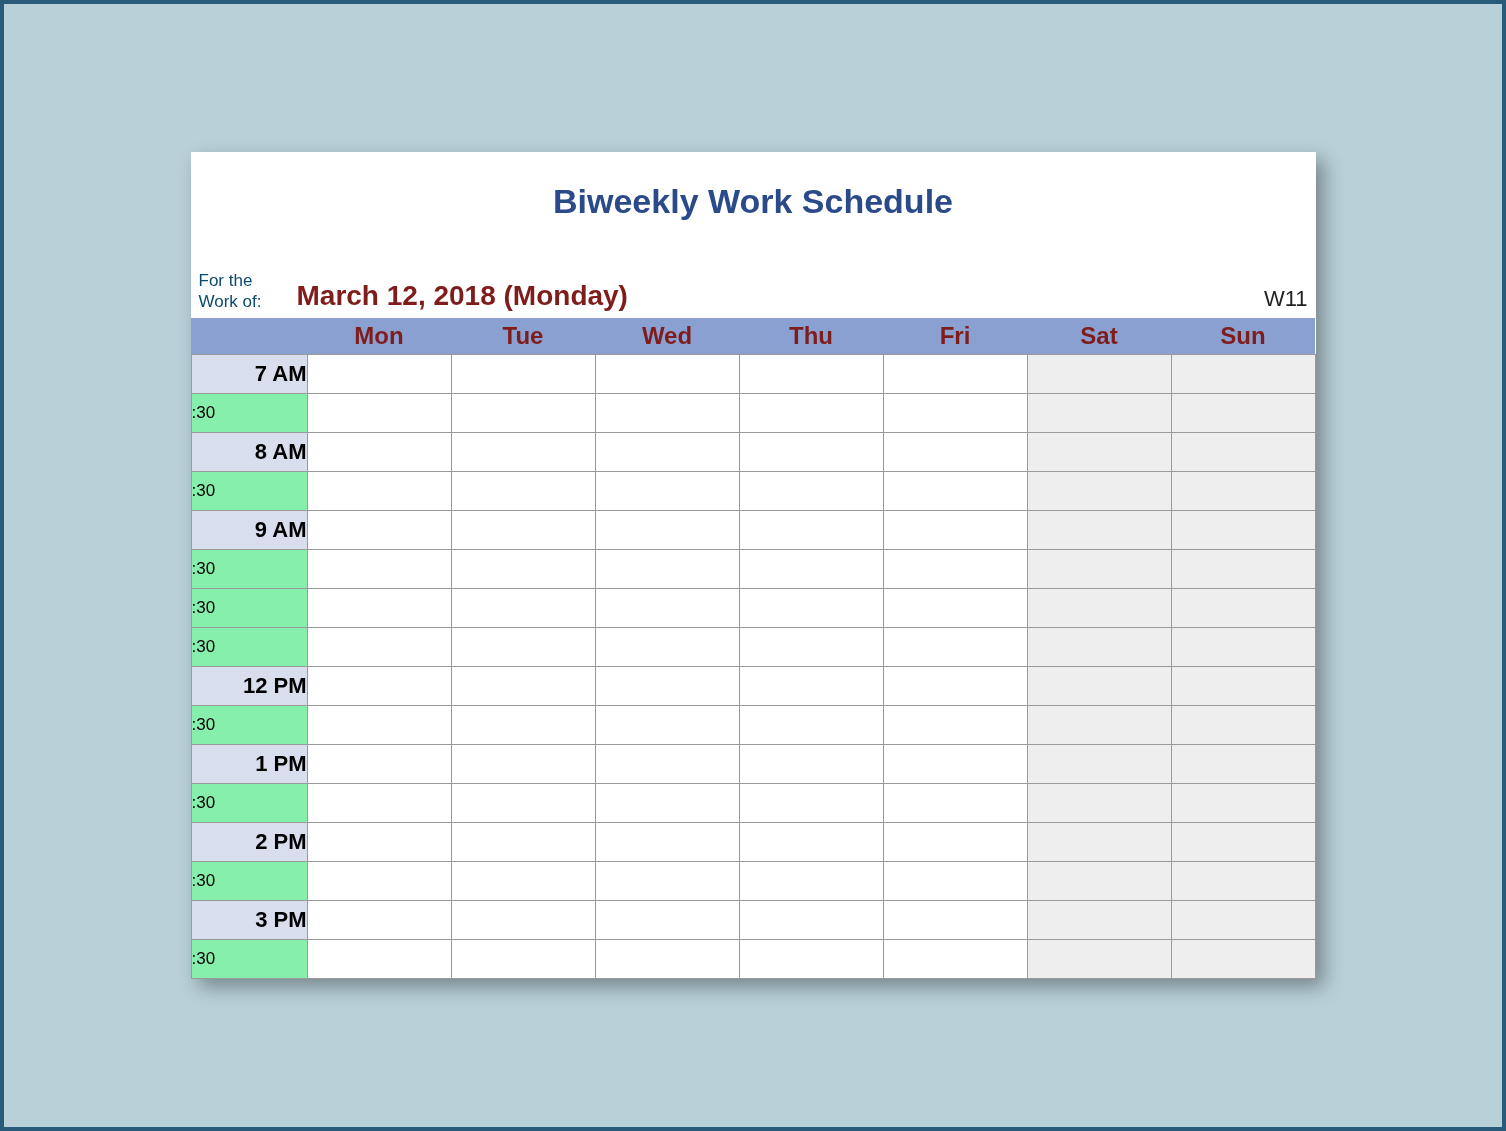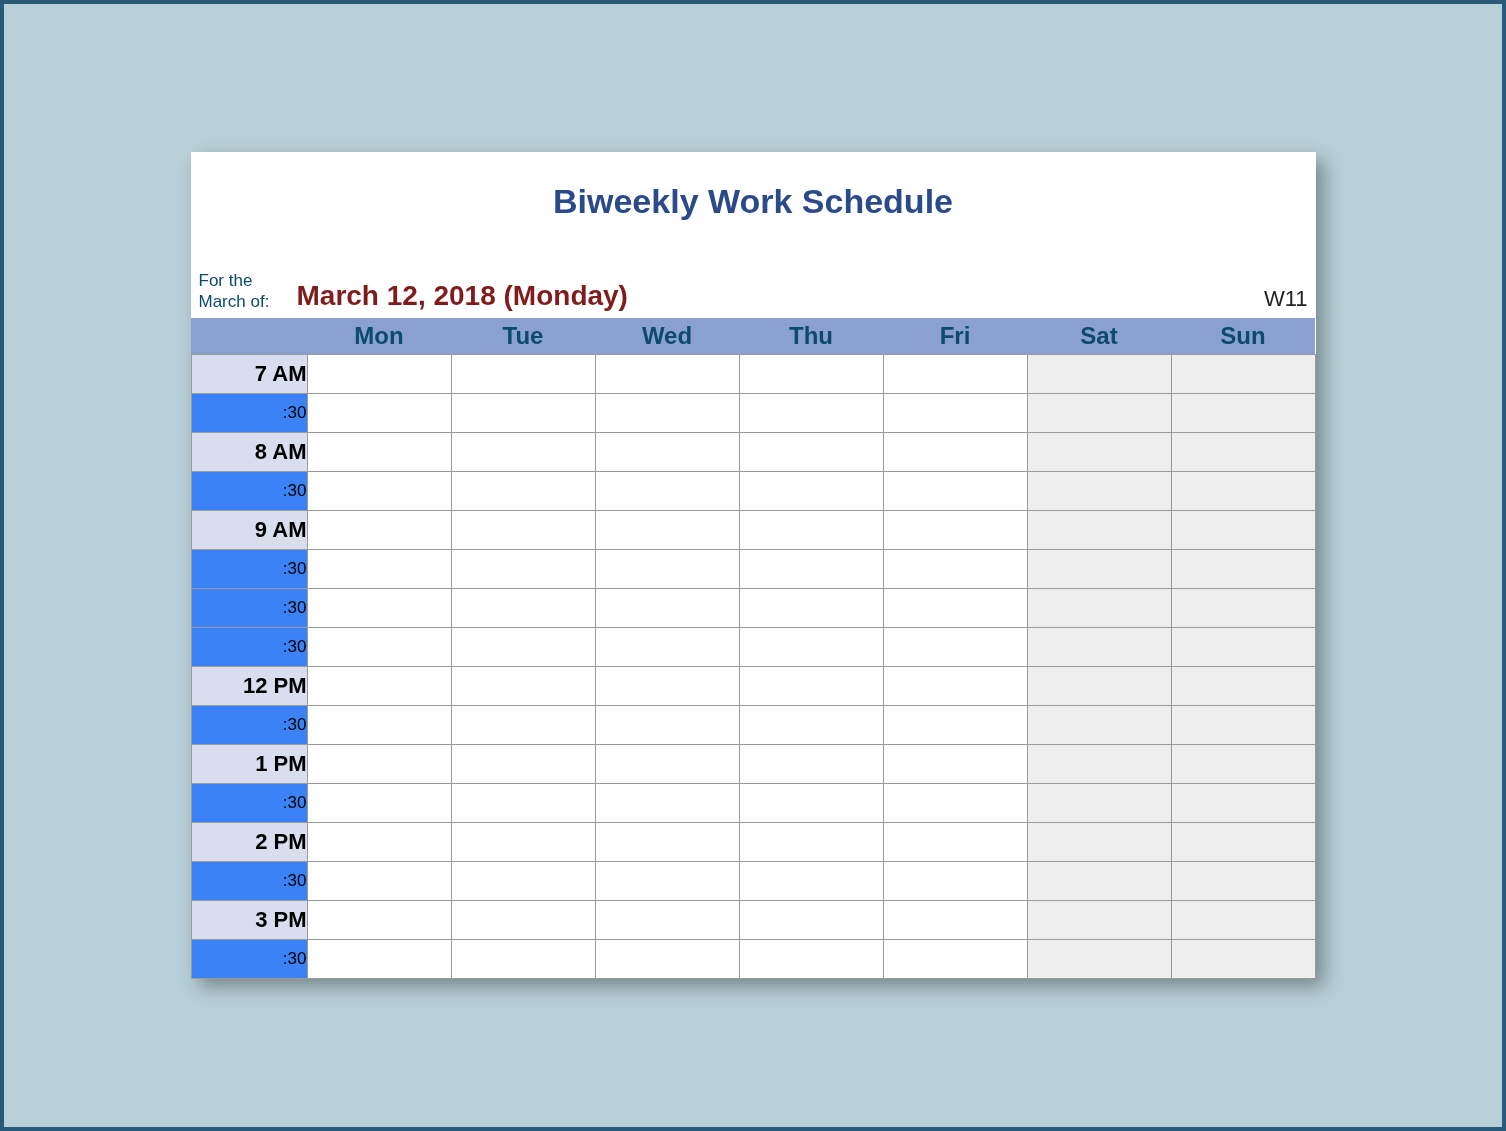--- a/index.html
+++ b/index.html
@@ -52,21 +52,21 @@
     color: #222;
     padding-right: 2px;
   }
   table.schedule {
     width: 100%;
     border-collapse: collapse;
     table-layout: fixed;
   }
   table.schedule th {
     background: #8aa0d0;
-    color: #0c4a6e;
+    color: #7f1d1d;
     font-size: 24px;
     font-weight: bold;
     padding: 4px 0;
     border: none;
   }
   table.schedule th.time-col {
     width: 116px;
     background: #8aa0d0;
   }
   table.schedule td {
@@ -76,42 +76,42 @@
   }
   td.time-hour {
     background: #d8deee;
     font-size: 22px;
     font-weight: bold;
     text-align: right;
     padding-right: 8px;
     color: #000;
   }
   td.time-half {
-    background: #3b82f6;
+    background: #86efac;
     font-size: 17px;
     font-weight: normal;
-    text-align: right;
+    text-align: left;
     padding-right: 8px;
     color: #000;
   }
   td.slot { background: #ffffff; }
   td.slot-weekend { background: #eeeeee; }
   
 </style>
 </head>
 <body>
 
 <div class="sheet">
 
   <div class="title">Biweekly Work Schedule</div>
 
   <div class="meta-row">
     <div class="meta-label">
       <span>For the</span><br>
-      <span>March of:</span>
+      <span>Work of:</span>
     </div>
     <div class="meta-date">March 12, 2018 (Monday)</div>
     <div class="meta-spacer"></div>
     <div class="meta-week">W11</div>
   </div>
 
   <table class="schedule">
     <thead>
       <tr>
         <th class="time-col"></th>

